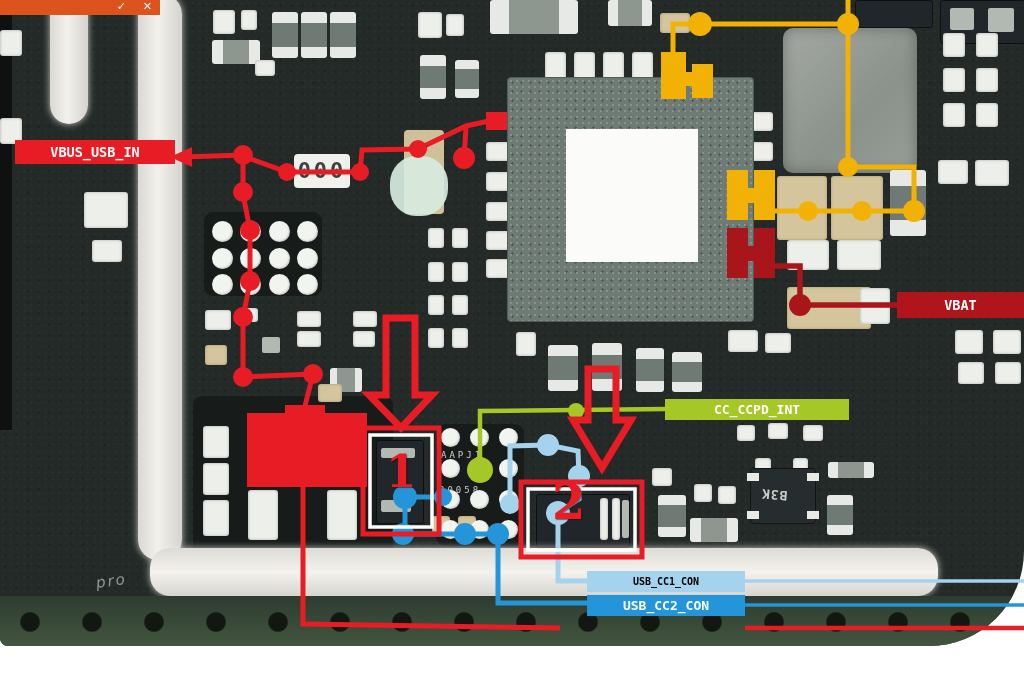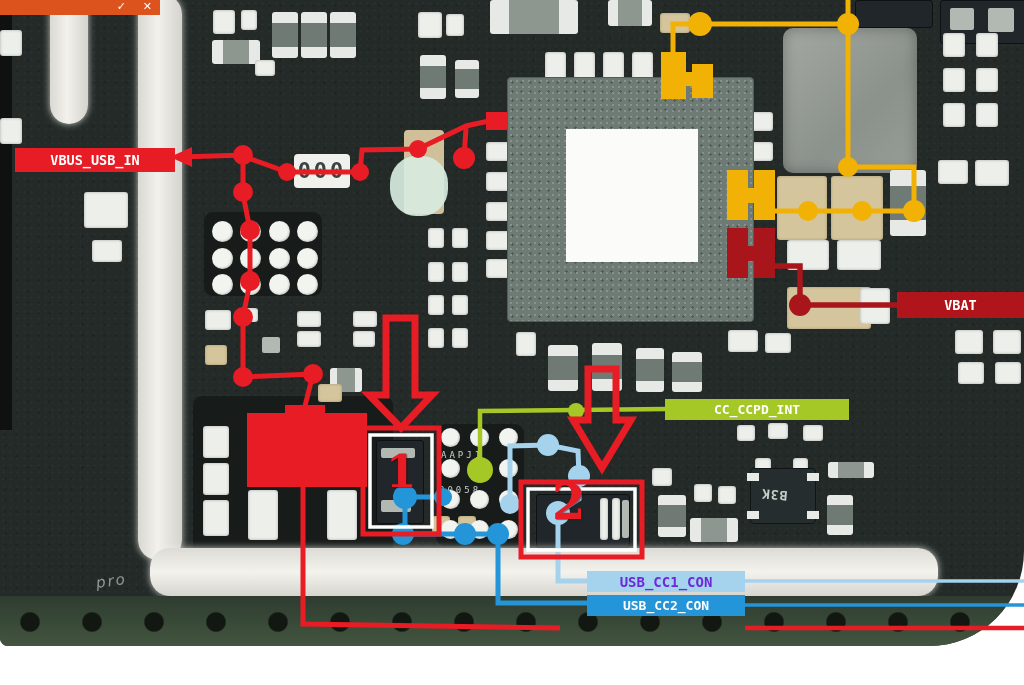--- a/index.html
+++ b/index.html
@@ -351,27 +351,27 @@
     </g>
 
     <g fill="none" stroke="#e81c24" stroke-width="7" stroke-linejoin="miter">
       <polygon points="386,318 386,395 369,395 401,428 432,395 415,395 415,318"></polygon>
     </g>
     <g fill="none" stroke="#e81c24" stroke-width="7" stroke-linejoin="miter">
       <polygon points="588,369 588,420 573,420 602,468 631,420 616,420 616,369"></polygon>
     </g>
   </svg>
 
-  <div class="netlabel" style="left:15px;top:148px;width:160px;height:24px;background:#e81c24;">VBUS_USB_IN</div>
+  <div class="netlabel" style="left:15px;top:140px;width:160px;height:24px;background:#e81c24;">VBUS_USB_IN</div>
 
   <div class="netlabel" style="left:665px;top:399px;width:184px;height:21px;background:#a6c827;font-size:13px;">CC_CCPD_INT</div>
 
   <div class="netlabel" style="left:897px;top:292px;width:127px;height:26px;background:#b1151c;">VBAT</div>
 
-  <div class="netlabel" style="left:587px;top:571px;width:158px;height:21px;background:#a5d3ee;color:#6d28d9;font-size:14px;">USB_CC1_CON</div>
+  <div class="netlabel" style="left:587px;top:571px;width:158px;height:21px;background:#a5d3ee;color:#000000;font-size:10px;">USB_CC1_CON</div>
 
   <div class="netlabel" style="left:587px;top:595px;width:158px;height:21px;background:#2395d8;font-size:13px;">USB_CC2_CON</div>
 
 
   <div class="num" style="left:386px;top:446px;font-size:44px;">1</div>
   <div class="num" style="left:552px;top:474px;font-size:48px;">2</div>
 
   <div class="titlebar">
     <span class="tb-ic" style="right:34px;">✓</span>
     <span class="tb-ic" style="right:8px;">✕</span>

